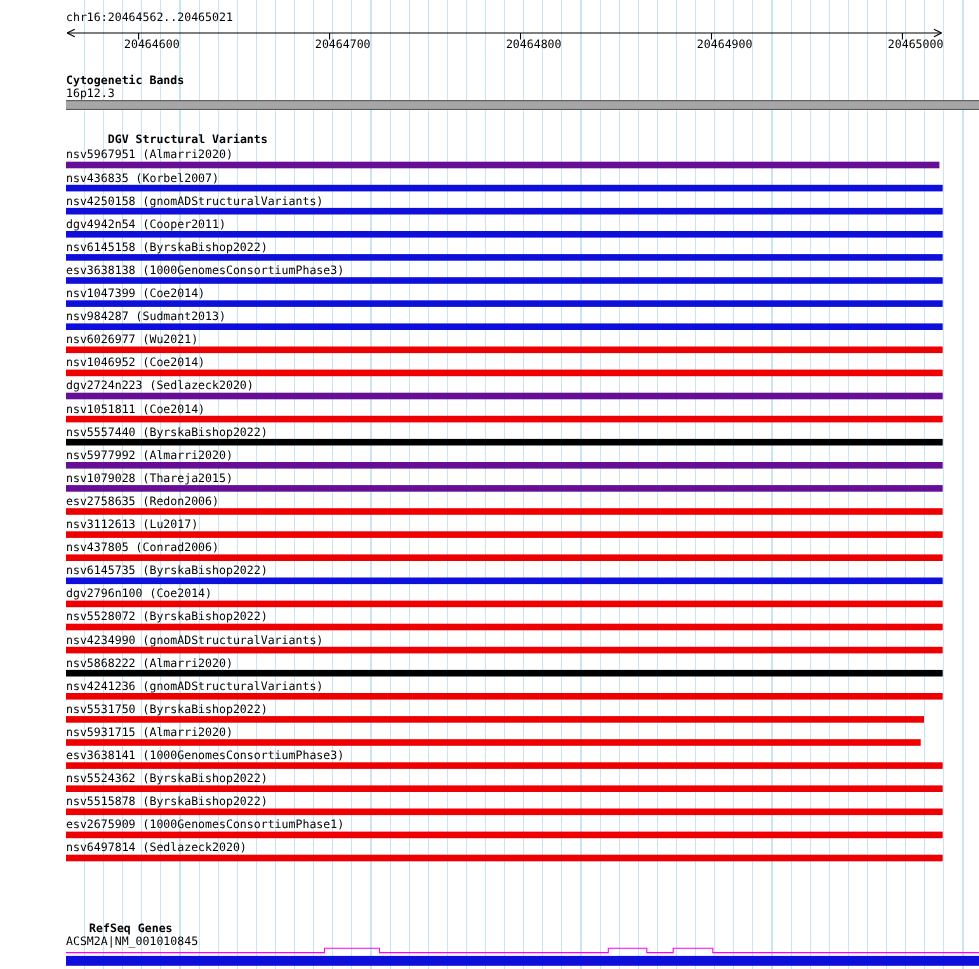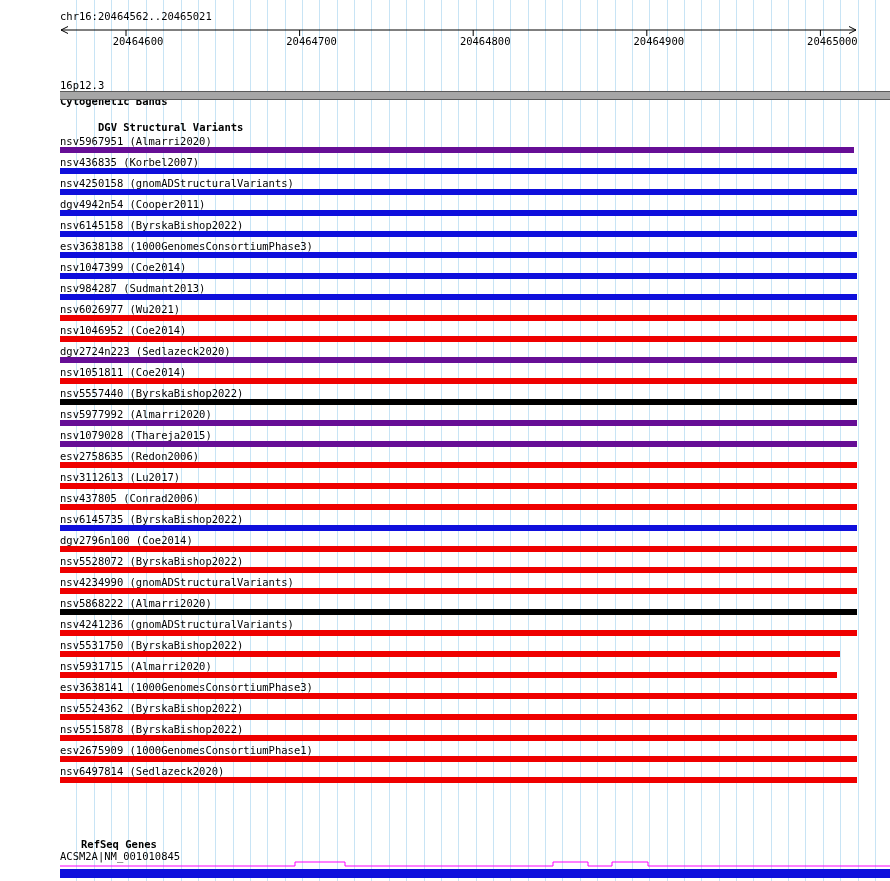--- a/index.html
+++ b/index.html
@@ -13,21 +13,21 @@
     position:absolute;left:60px;top:0;width:830px;height:881px;z-index:0;
     background:repeating-linear-gradient(90deg,
       transparent 0px, transparent 16.36px,
       #c8e4f5 16.36px, #c8e4f5 17.36px);
   }
   .section-title{font-weight:bold;}
   .pos-label{top:10px;left:60px;}
   .ruler{top:23px;left:0;}
   .tick-host{top:35px;left:0;width:890px;height:13px;margin-left:12px;}
   .tick-label{position:absolute;top:0;width:70px;text-align:center;}
-  .cyto-title{top:67px;left:60px;margin-top:28px;}
+  .cyto-title{top:67px;left:60px;}
   .cyto-band{top:79px;left:60px;}
   .cyto-bar{
     top:91px;left:60px;width:830px;height:9px;
     background:#a6a6a6;border-top:1px solid #5a5a5a;border-bottom:1px solid #5a5a5a;
     box-sizing:border-box;
   }
   .dgv-title{top:121px;left:60px;padding-left:38px;}
   .variant-rows{top:134px;left:0;width:783px;}
   .variant-row{position:relative;height:21px;}
   .variant-label{position:absolute;left:60px;top:1px;line-height:12px;white-space:pre;}

